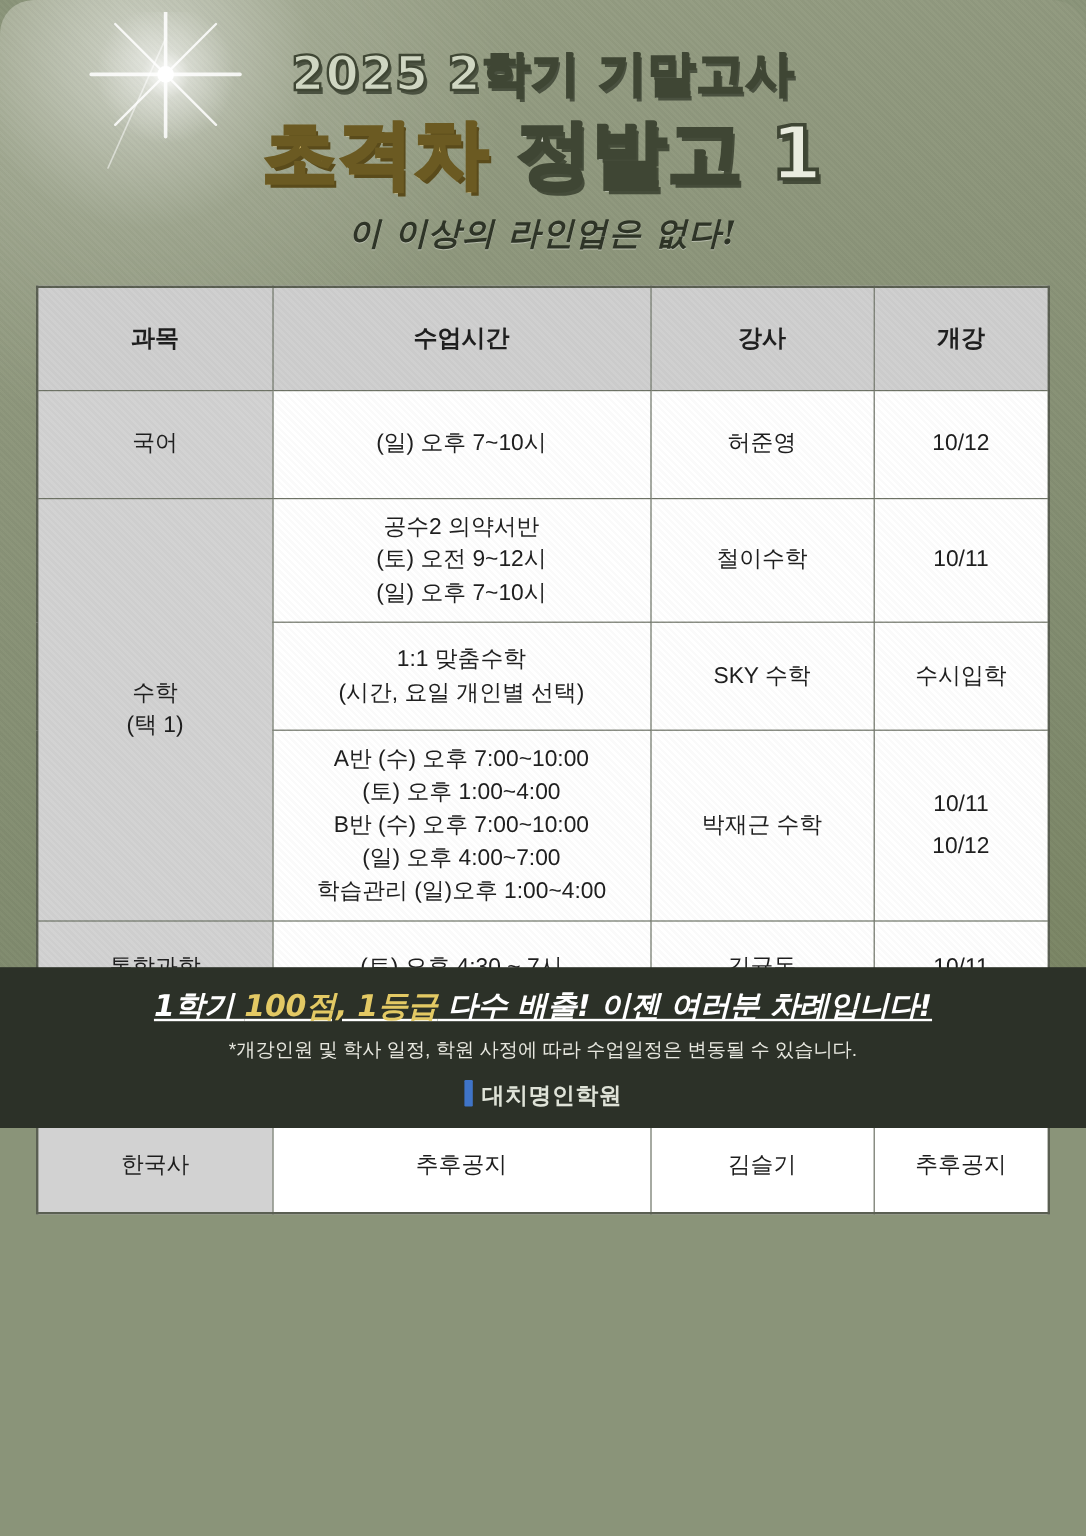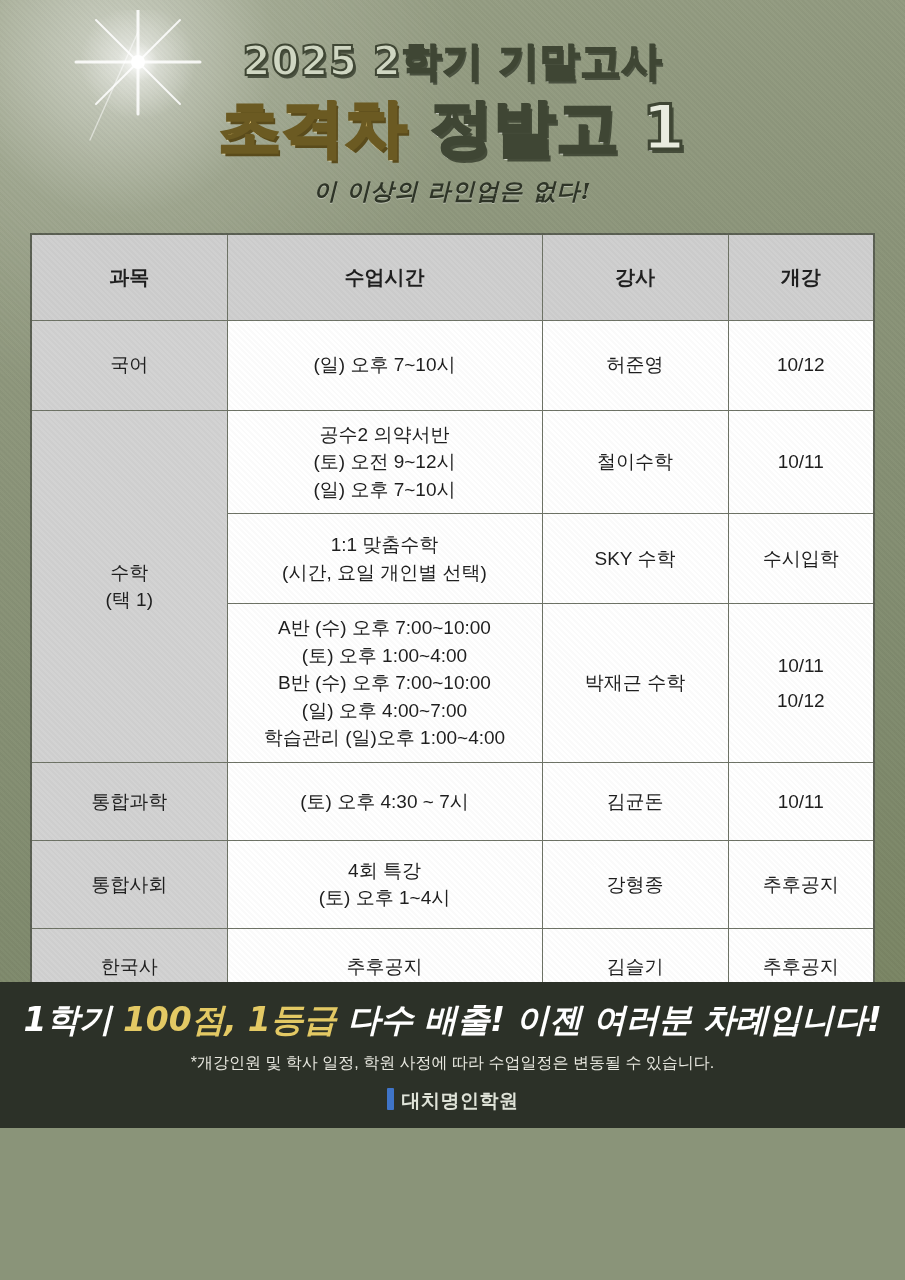--- a/index.html
+++ b/index.html
@@ -8,24 +8,25 @@
     width: 905px;
     height: 1280px;
     font-family: "Liberation Sans", sans-serif;
     background: #8a9479;
     overflow: hidden;
     position: relative;
   }
   .poster {
     position: relative;
     width: 905px;
-    height: 1128px;
+    height: 940px;
     background:
       radial-gradient(circle at 13% 5%, rgba(255,255,255,0.55) 0%, rgba(255,255,255,0.12) 12%, rgba(255,255,255,0) 26%),
       linear-gradient(165deg, #98a086 0%, #8b9479 35%, #7f8a6d 70%, #77825f 100%);
+    border-radius: 28px;
   }
   .noise {
     position:absolute; inset:0;
     background-image:
       repeating-linear-gradient(45deg, rgba(0,0,0,0.018) 0 2px, rgba(255,255,255,0.015) 2px 4px);
     pointer-events:none;
   }
   
   .starburst { position:absolute; left:60px; top:10px; width:170px; height:150px; pointer-events:none; }
 
@@ -53,21 +54,21 @@
     -webkit-text-stroke: 3px #6b5a22;
     text-shadow: 3px 4px 0 #5a4b1b, 0 2px 0 #fff3c4;
   }
   .line2 .silver {
     color: #e9ecdf;
     -webkit-text-stroke: 3px #3f4634;
     text-shadow: 3px 4px 0 #454c3a, 0 2px 0 #ffffff;
   }
   .subline {
     margin-top: 16px;
-    font-size: 23px;
+    font-size: 27px;
     font-weight: 700;
     font-style: italic;
     color: #2e3427;
     font-family: "DejaVu Serif", serif;
     letter-spacing: 1px;
     text-shadow: 0 1px 0 rgba(255,255,255,0.35);
   }
 
   
   .table-wrap { margin: 26px 30px 0 30px; }
@@ -112,26 +113,27 @@
 
   
   .footer {
     position:absolute;
     left:0; right:0; bottom:0;
     background:#2c3128;
     padding: 16px 0 14px 0;
     text-align:center;
   }
   .f1 {
-    font-size: 33px;
+    font-size: 25px;
     font-weight: 800;
     font-style: italic;
     color:#ffffff;
     font-family: "DejaVu Sans", sans-serif;
     letter-spacing: -0.2px;
+    text-decoration: underline;
   }
   .f1 .hl { color:#e3c964; }
   .f2 {
     margin-top: 10px;
     font-size: 16px;
     color:#e8e8e0;
     font-weight: 400;
   }
   .brand {
     margin-top: 14px;

